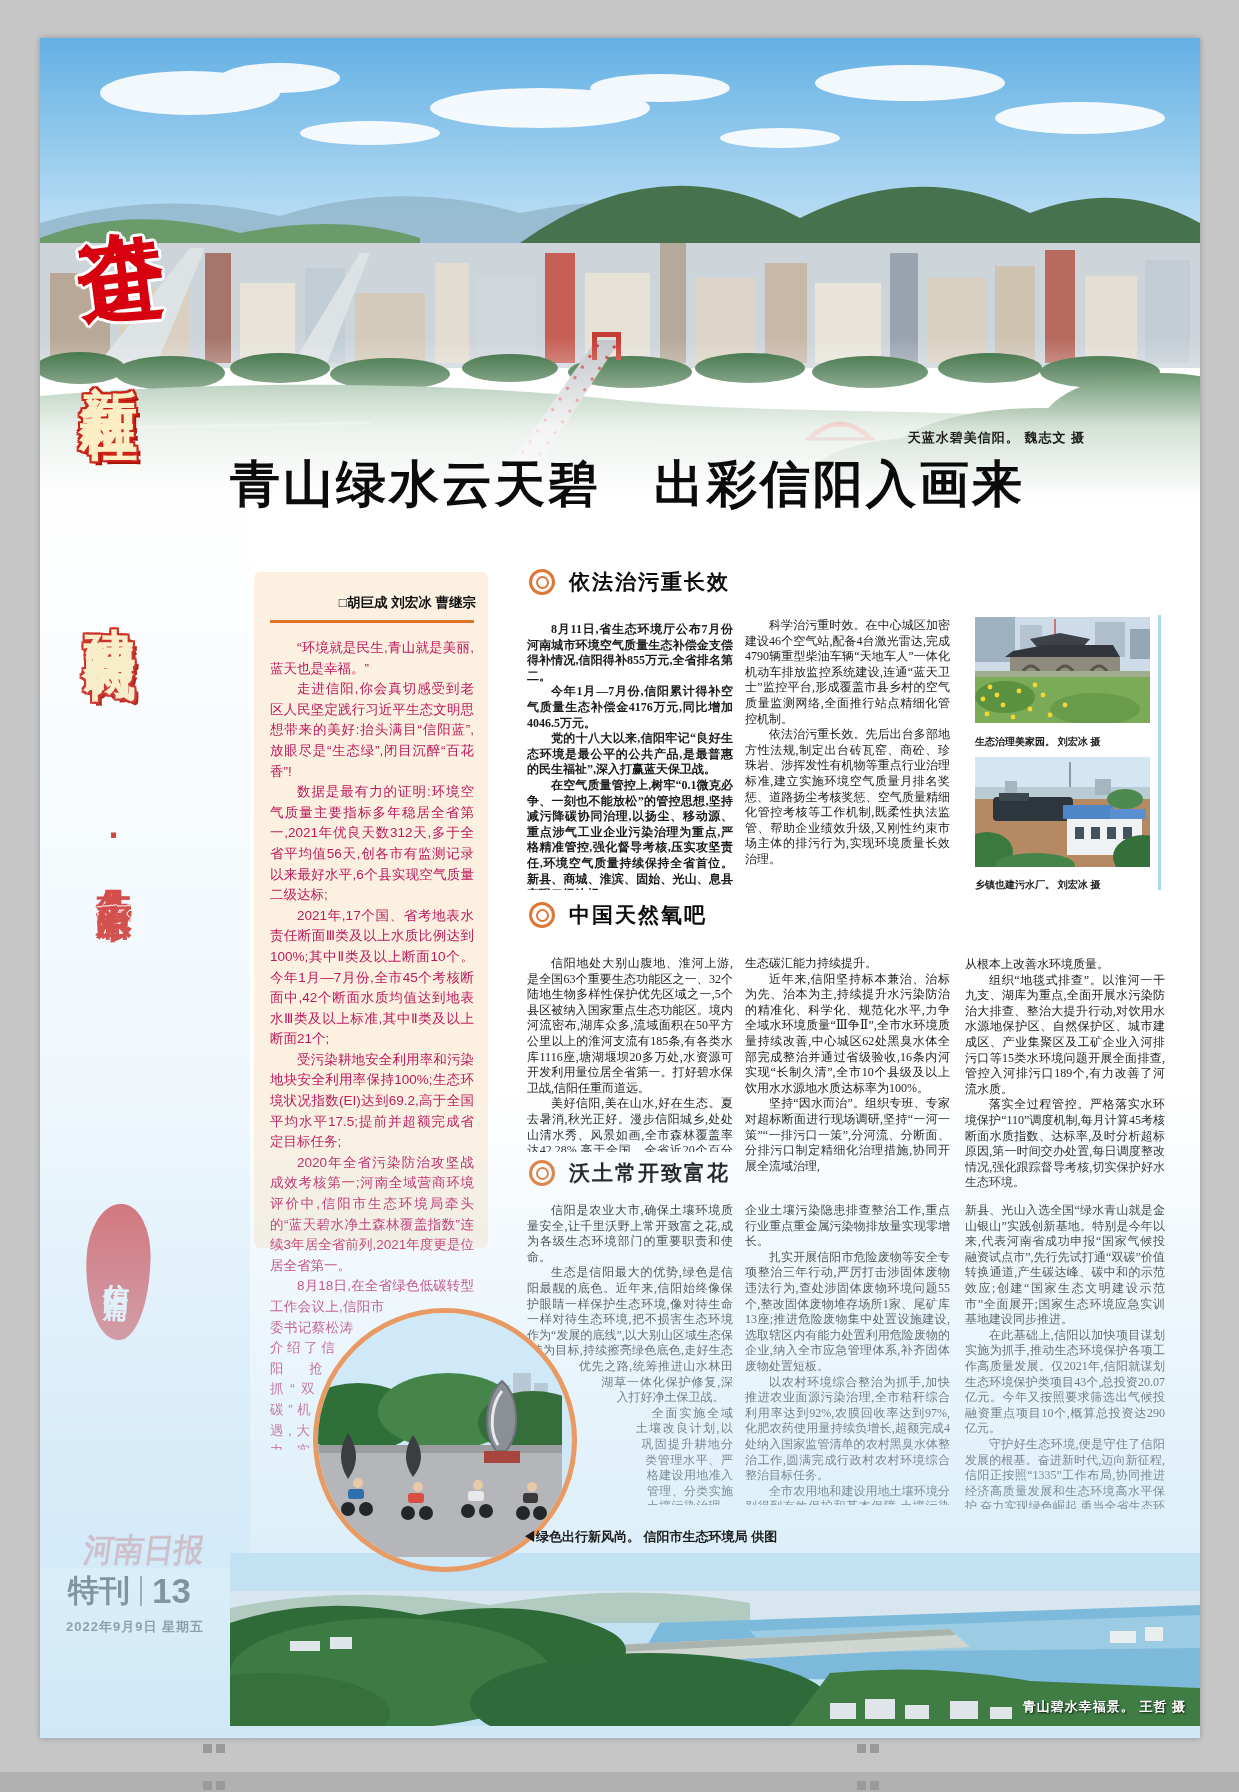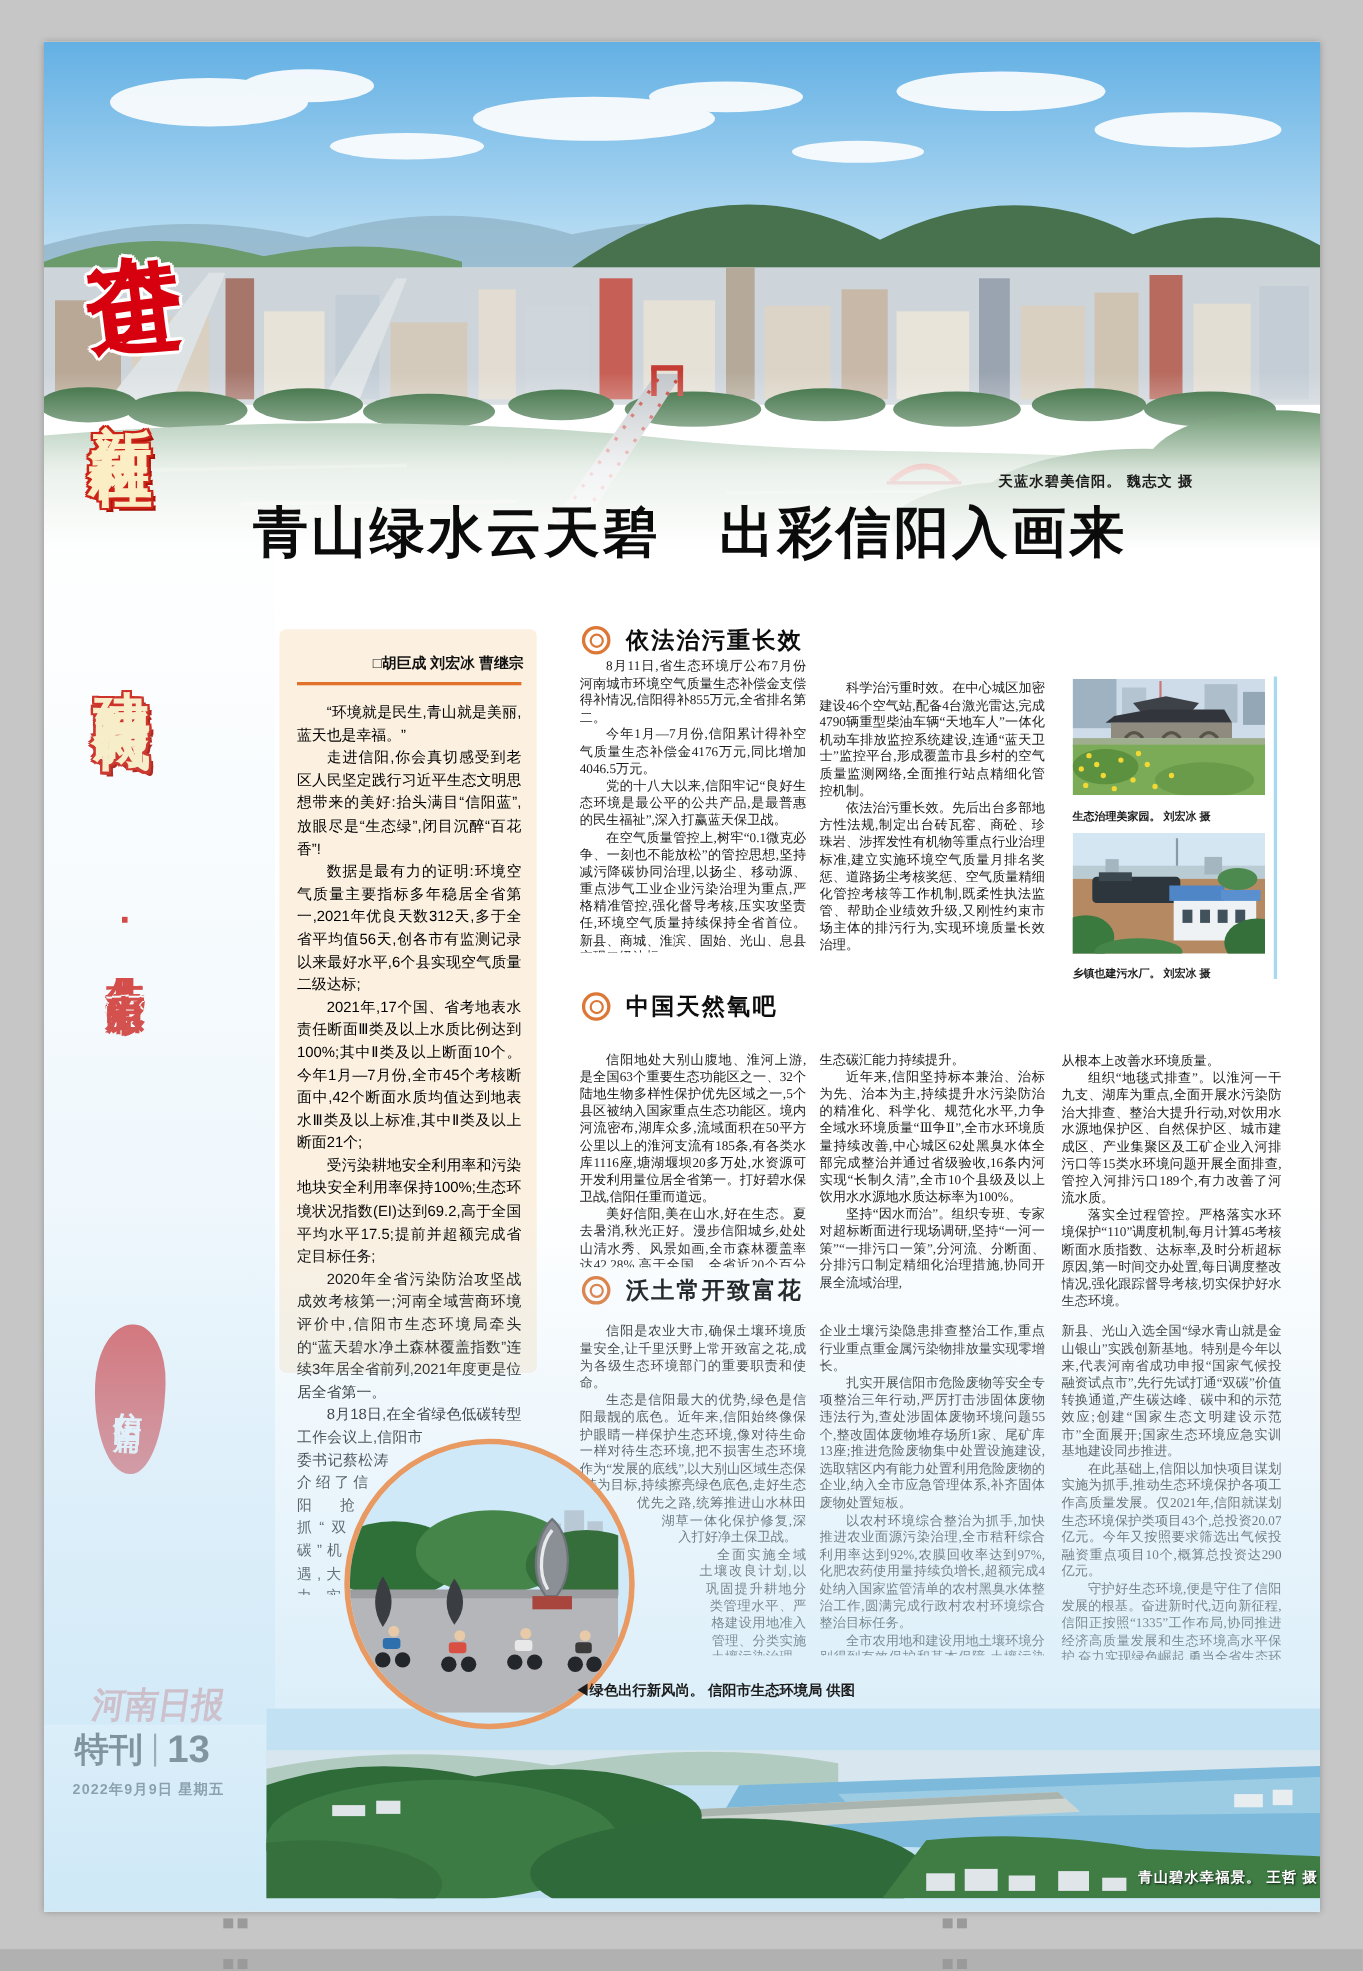--- a/index.html
+++ b/index.html
@@ -49,21 +49,21 @@
         display:flex;align-items:center;}
   .edition .bar{display:inline-block;width:2px;height:30px;background:#555;margin:0 10px;}
   .edition .num{font-size:35px;}
   .dateline{position:absolute;left:26px;top:1580px;font-size:13px;font-weight:bold;color:#222;letter-spacing:1px;}
 
   
   .cream-box{position:absolute;left:214px;top:534px;width:234px;height:676px;background:#fcf1e1;border-radius:6px;}
   .byline{position:absolute;left:230px;top:556px;width:206px;font-size:13.5px;font-weight:bold;color:#111;text-align:right;}
   .byline-rule{position:absolute;left:230px;top:582px;width:204px;height:3px;background:#e0722c;}
   .intro{position:absolute;left:230px;top:600px;width:204px;height:812px;overflow:hidden;
-         font-size:13.5px;line-height:20.6px;text-align:justify;color:#000000;}
+         font-size:13.5px;line-height:20.6px;text-align:justify;color:#be185d;}
   .intro p{margin:0;text-indent:2em;}
   .intro .spacer-r{float:right;width:170px;height:810px;shape-outside:circle(130px at 136px 797px);}
 
   .sec-head{position:absolute;display:flex;align-items:center;}
   .sec-ring{width:20px;height:20px;border:3px solid #dd7736;border-radius:50%;margin-right:14px;
             display:flex;align-items:center;justify-content:center;}
   .sec-ring i{display:block;width:9px;height:9px;border:2.5px solid #dd7736;border-radius:50%;}
   .sec-title{font-size:21px;font-weight:900;color:#0d0d0d;letter-spacing:2px;}
 
   .btxt{position:absolute;font-size:12px;line-height:15.6px;text-align:justify;color:#1b1b1b;
@@ -80,21 +80,21 @@
   .sideph{position:absolute;left:935px;width:175px;overflow:hidden;}
   .sidecap{position:absolute;left:935px;width:185px;font-size:10px;font-weight:bold;color:#1c1c1c;}
   .vdivider{position:absolute;left:1118px;top:577px;width:3px;height:275px;background:#a9d9f0;}
 
   
   .circleph{position:absolute;left:273px;top:1270px;width:254px;height:254px;border-radius:50%;
             border:5px solid #e89a62;overflow:hidden;background:#cfe9f8;z-index:6;}
   .circle-cap{position:absolute;left:483px;top:1490px;width:430px;font-size:13px;font-weight:bold;color:#1c1c1c;z-index:7;}
 
   
-  .bottomph{position:absolute;left:190px;top:1515px;width:970px;height:173px;overflow:hidden;z-index:4;margin-left:12px;}
+  .bottomph{position:absolute;left:190px;top:1515px;width:970px;height:173px;overflow:hidden;z-index:4;}
   .bottom-cap{position:absolute;right:14px;bottom:10px;font-size:13px;font-weight:bold;color:#fff;
               text-shadow:1px 1px 2px rgba(0,0,0,.8);letter-spacing:1px;}
 </style>
 </head>
 <body>
 
 <div class="stage">
   <div class="page">
 
     <div class="lead-photo">
@@ -221,21 +221,21 @@
           <p>8月18日,在全省绿色低碳转型工作会议上,信阳市委书记蔡松涛介绍了信阳抢抓“双碳”机遇,大力实施绿色低碳转型战略,着力打造豫南高效生态经济示范区的典型作法。</p>
         </div>
     </div>
 
     <div class="sec-head" style="left:489px;top:530px;">
       <span class="sec-ring">
           <i></i>
         </span>
       <span class="sec-title">依法治污重长效</span>
     </div>
-    <div class="btxt colA" style="top:560px;height:268px;">
+    <div class="btxt colA" style="top:584px;height:268px;font-weight:bold;">
       <div>
           <p>8月11日,省生态环境厅公布7月份河南城市环境空气质量生态补偿金支偿得补情况,信阳得补855万元,全省排名第二。</p>
           <p>今年1月—7月份,信阳累计得补空气质量生态补偿金4176万元,同比增加4046.5万元。</p>
           <p>党的十八大以来,信阳牢记“良好生态环境是最公平的公共产品,是最普惠的民生福祉”,深入打赢蓝天保卫战。</p>
           <p>在空气质量管控上,树牢“0.1微克必争、一刻也不能放松”的管控思想,坚持减污降碳协同治理,以扬尘、移动源、重点涉气工业企业污染治理为重点,严格精准管控,强化督导考核,压实攻坚责任,环境空气质量持续保持全省首位。新县、商城、淮滨、固始、光山、息县实现二级达标。</p>
         </div>
     </div>
     <div class="btxt colB" style="top:580px;height:268px;">
       <div>
           <p>科学治污重时效。在中心城区加密建设46个空气站,配备4台激光雷达,完成4790辆重型柴油车辆“天地车人”一体化机动车排放监控系统建设,连通“蓝天卫士”监控平台,形成覆盖市县乡村的空气质量监测网络,全面推行站点精细化管控机制。</p>

